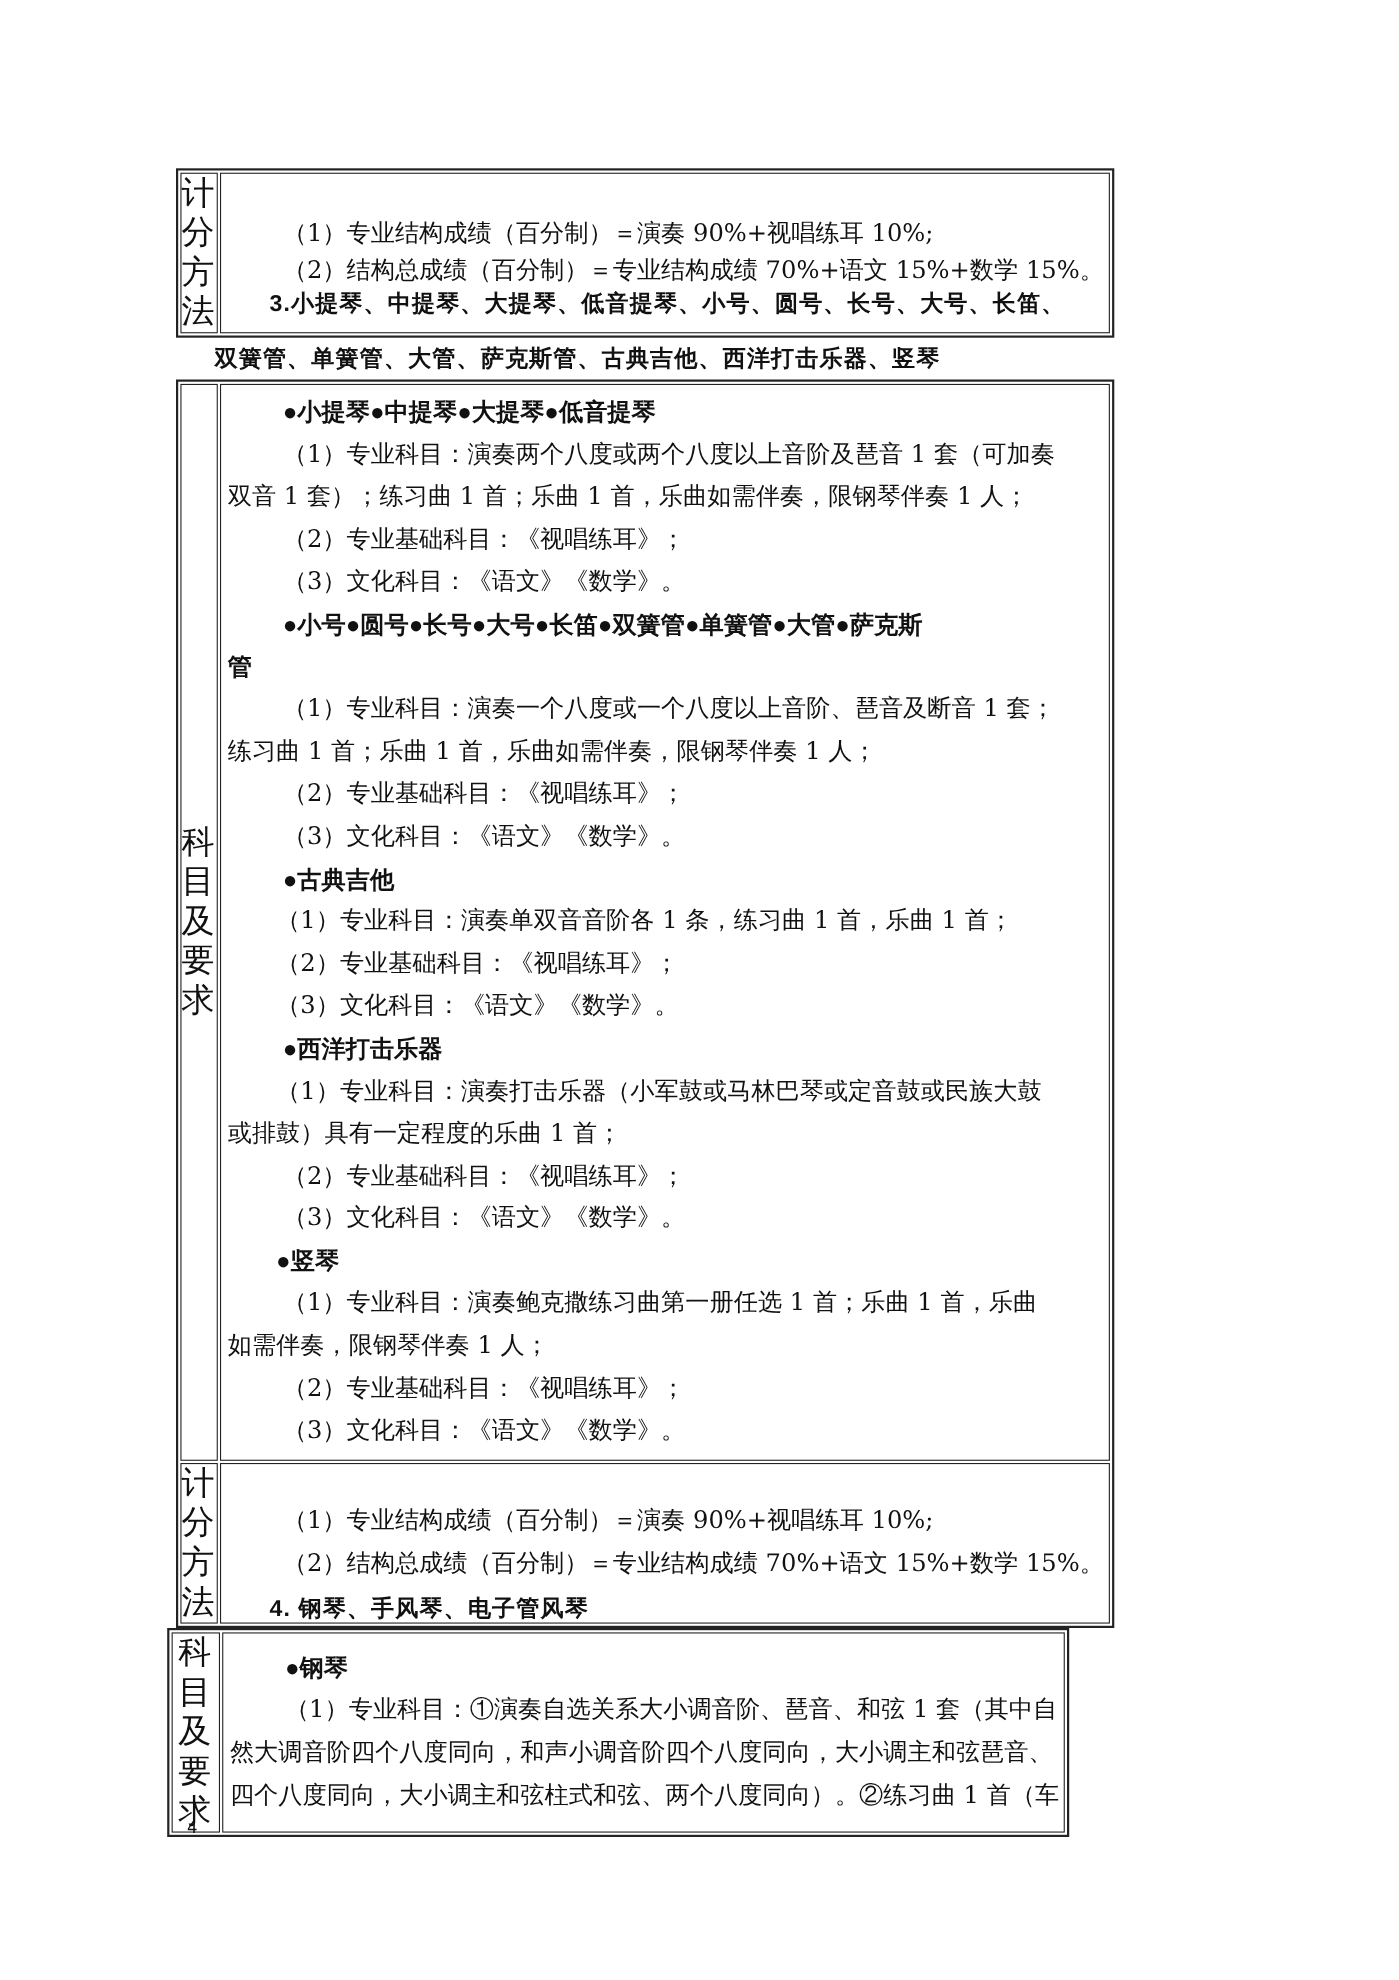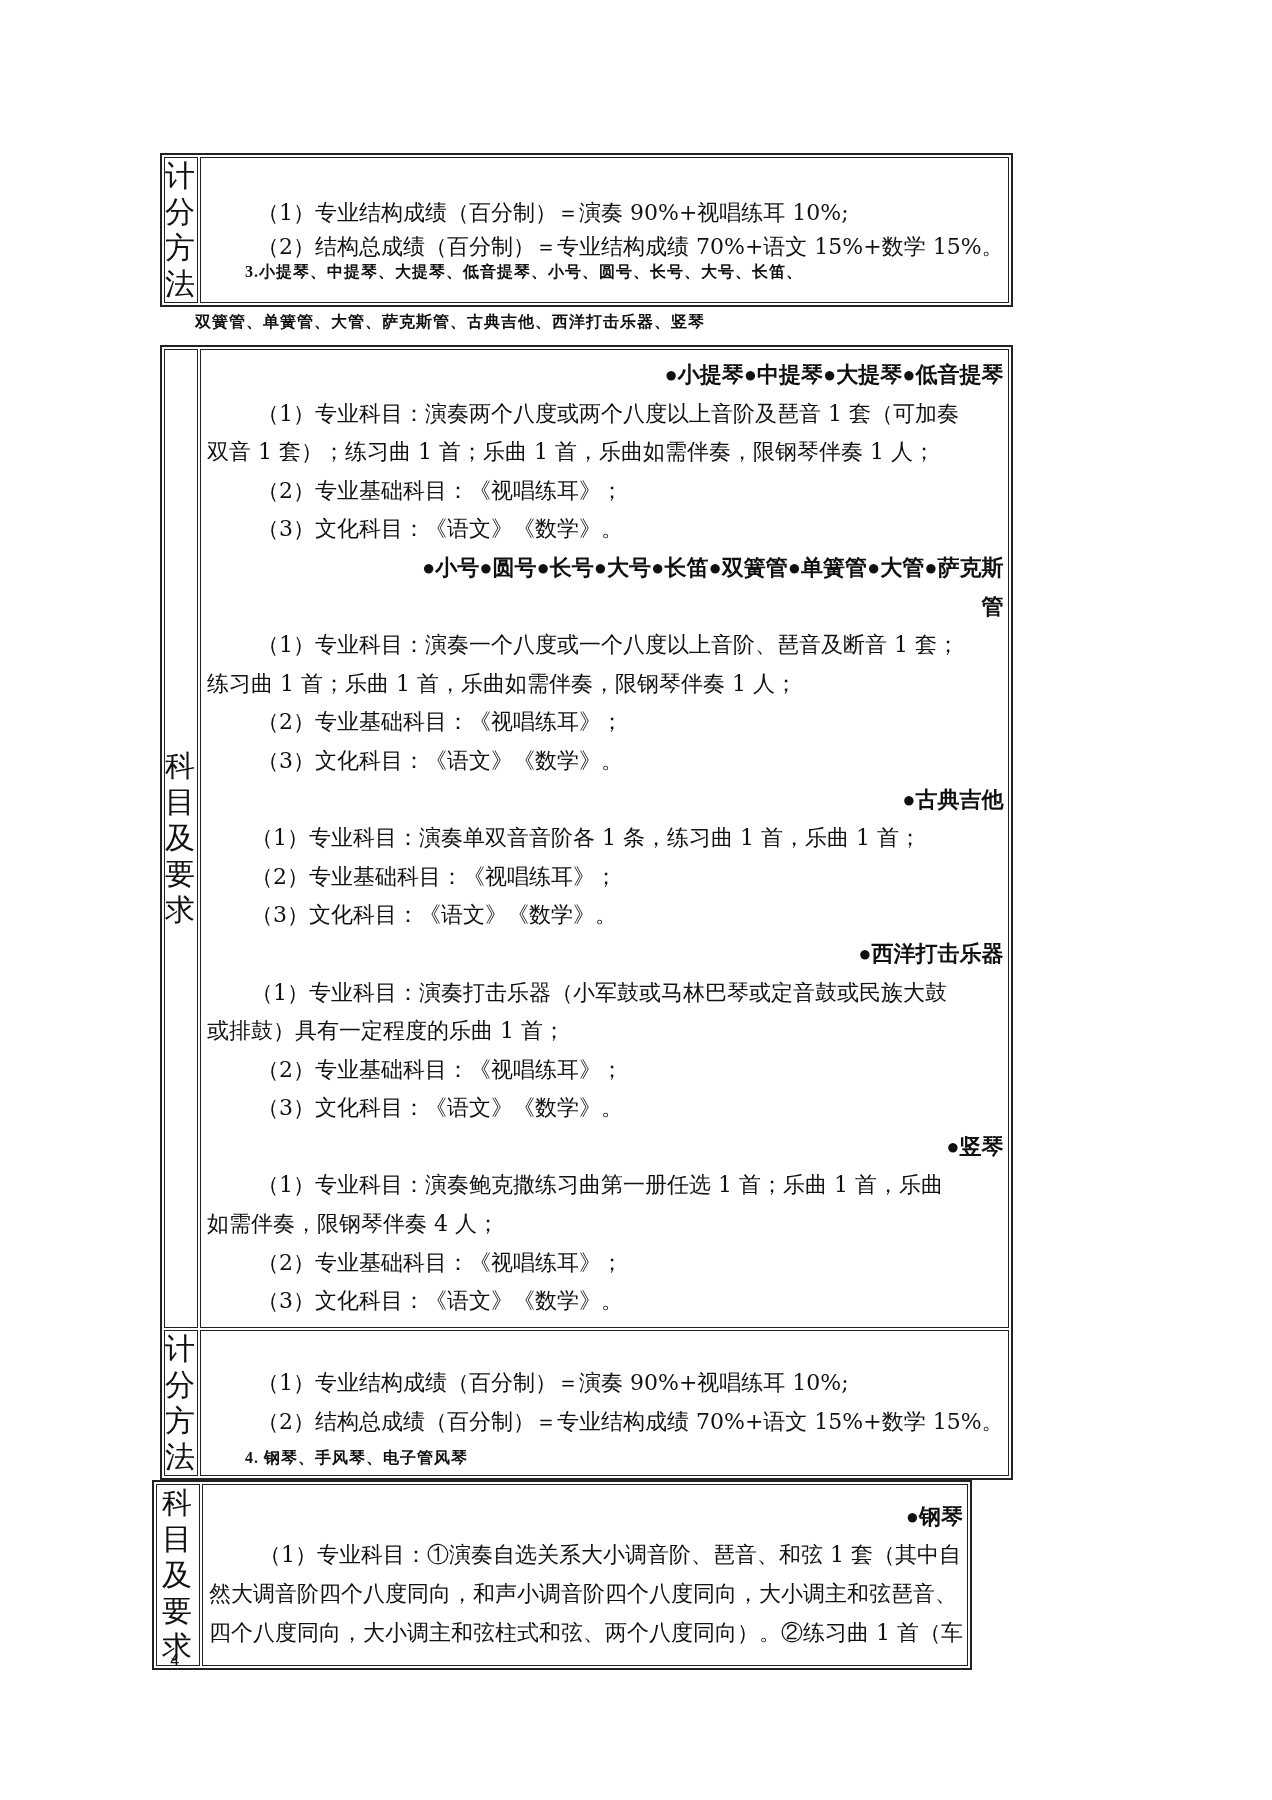--- a/index.html
+++ b/index.html
@@ -34,27 +34,26 @@
     line-height: 38.6px;
     padding: 2px 4px 2px 6px !important;
     margin-top: 24px;
   }
   .line { white-space: nowrap; overflow: visible; }
   .indent { padding-left: 50px; }
   .indent-s { padding-left: 44px; }
   .bold-head {
     font-family: Liberation Serif, serif;
     font-weight: bold;
-    text-align: right;
   }
   .heading {
     position: absolute;
-    font-family: Liberation Serif, serif;
+    font-family: Liberation Sans, sans-serif;
     font-weight: bold;
-    font-size: 16px;
+    font-size: 21px;
     white-space: nowrap;
     letter-spacing: 1px;
   }
   .page-num {
     position: absolute;
     left: 170px; top: 1652px;
     font-family: "DejaVu Sans", "Liberation Sans", sans-serif;
     font-size: 15px;
   }
 </style>
@@ -109,21 +108,21 @@
         <div class="line indent-s">（3）文化科目：《语文》《数学》。</div>
 
         <div class="line indent bold-head">●西洋打击乐器</div>
         <div class="line indent-s">（1）专业科目：演奏打击乐器（小军鼓或马林巴琴或定音鼓或民族大鼓</div>
         <div class="line">或排鼓）具有一定程度的乐曲 1 首；</div>
         <div class="line indent">（2）专业基础科目：《视唱练耳》；</div>
         <div class="line indent">（3）文化科目：《语文》《数学》。</div>
 
         <div class="line indent-s bold-head">●竖琴</div>
         <div class="line indent">（1）专业科目：演奏鲍克撒练习曲第一册任选 1 首；乐曲 1 首，乐曲</div>
-        <div class="line">如需伴奏，限钢琴伴奏 4 人；</div>
+        <div class="line">如需伴奏，限钢琴伴奏 1 人；</div>
         <div class="line indent">（2）专业基础科目：《视唱练耳》；</div>
         <div class="line indent">（3）文化科目：《语文》《数学》。</div>
       </td>
     </tr>
     <tr>
       <td class="label" style="height:96px;">
         <div>计分</div>
         <div>方法</div>
       </td>
       <td class="content">

